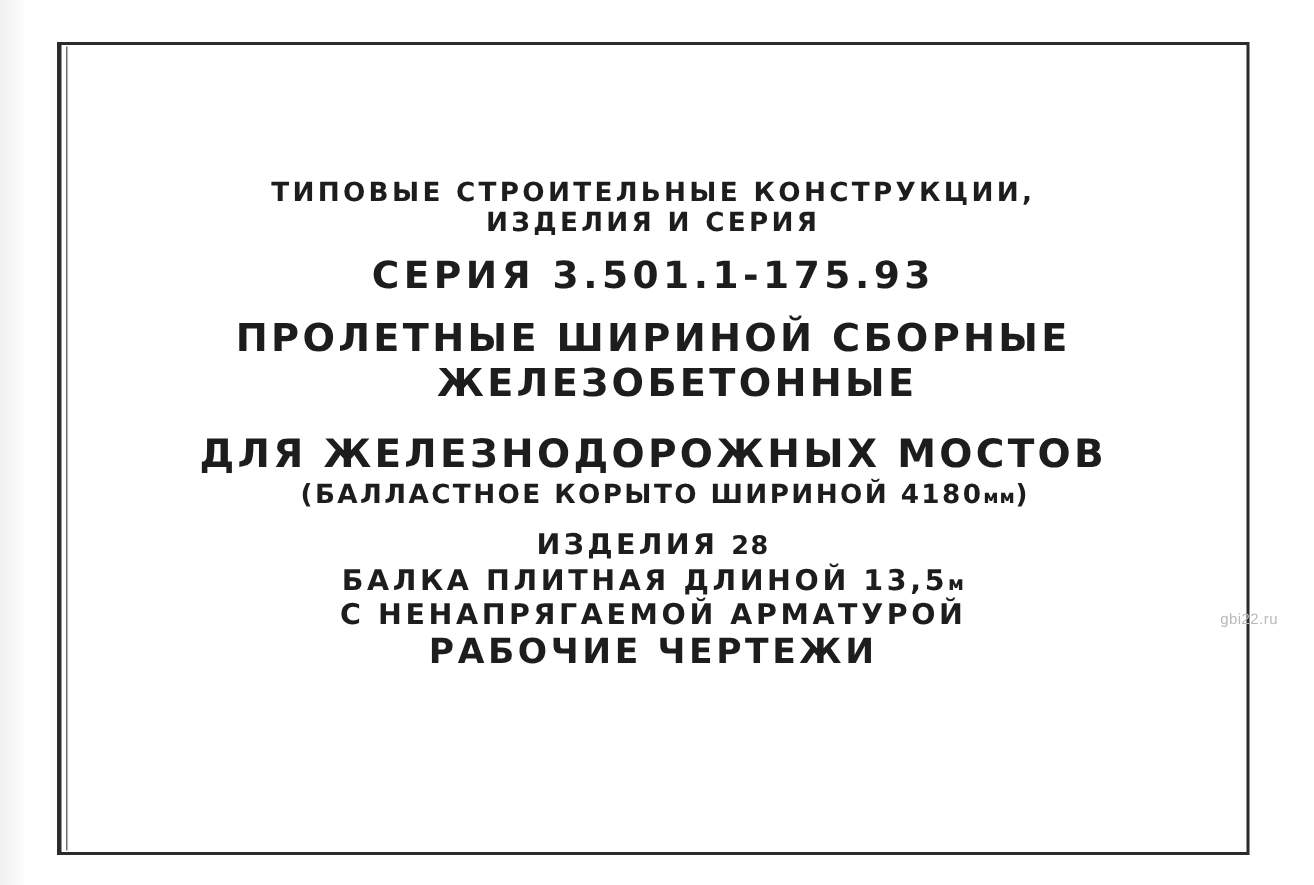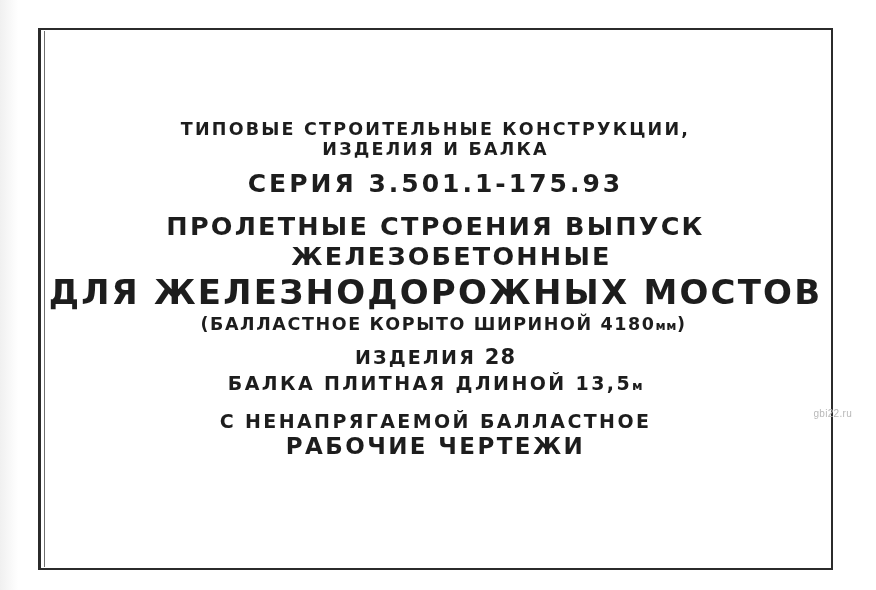--- a/index.html
+++ b/index.html
@@ -87,25 +87,25 @@
   }
   
   .l4 {
     font-size: 25.5px;
     letter-spacing: 2.2px;
     margin-bottom: 3px;
   }
   .l5 {
     font-size: 25.5px;
     letter-spacing: 2.2px;
-    margin-bottom: 3px;
+    margin-bottom: 18px;
     padding-left: 32px;
   }
   .l6 {
-    font-size: 34px;
+    font-size: 26px;
     letter-spacing: 2.2px;
     margin-bottom: 4px;
   }
   
   .l7 {
     font-size: 17.5px;
     letter-spacing: 1.6px;
     margin-bottom: 13px;
     margin-left: 16px;
   }
@@ -114,28 +114,28 @@
     letter-spacing: 0.5px;
   }
 
   
   .l8 {
     font-size: 19px;
     letter-spacing: 2.2px;
     margin-bottom: 4px;
   }
   .l8 .num {
-    font-size: 21px;
+    font-size: 17px;
     font-weight: 700;
     letter-spacing: 1px;
   }
   .l9 {
     font-size: 19px;
     letter-spacing: 2.4px;
-    margin-bottom: 17px;
+    margin-bottom: 2px;
   }
   .l9 .sub {
     font-size: 13px;
     letter-spacing: 0.5px;
   }
   .l10 {
     font-size: 19px;
     letter-spacing: 2.4px;
     margin-bottom: 3px;
   }
@@ -161,41 +161,41 @@
 <div id="page">
 
   <div id="scan-edge"></div>
 
   <div id="frame"></div>
   <div id="frame-inner-left"></div>
 
   <div id="title-block">
 
     <div class="ln l1">ТИПОВЫЕ СТРОИТЕЛЬНЫЕ КОНСТРУКЦИИ,</div>
-    <div class="ln l2">ИЗДЕЛИЯ И БАЛКА</div>
+    <div class="ln l2">ИЗДЕЛИЯ И СЕРИЯ</div>
 
     <div class="ln l3">СЕРИЯ  3.501.1-175.93</div>
 
-    <div class="ln l4">ПРОЛЕТНЫЕ СТРОЕНИЯ ВЫПУСК</div>
+    <div class="ln l4">ПРОЛЕТНЫЕ ШИРИНОЙ СБОРНЫЕ</div>
     <div class="ln l5">ЖЕЛЕЗОБЕТОННЫЕ</div>
     <div class="ln l6">ДЛЯ ЖЕЛЕЗНОДОРОЖНЫХ МОСТОВ</div>
 
     <div class="ln l7">
       <span>(БАЛЛАСТНОЕ КОРЫТО  ШИРИНОЙ  4180</span><span class="sub">мм</span><span>)</span>
     </div>
 
     <div class="ln l8">
       <span>ИЗДЕЛИЯ</span>
       <span class="num">28</span>
     </div>
 
     <div class="ln l9">
       <span>БАЛКА  ПЛИТНАЯ  ДЛИНОЙ  13,5</span><span class="sub">м</span>
     </div>
 
-    <div class="ln l10">С НЕНАПРЯГАЕМОЙ  БАЛЛАСТНОЕ</div>
+    <div class="ln l10">С НЕНАПРЯГАЕМОЙ  АРМАТУРОЙ</div>
     <div class="ln l11">РАБОЧИЕ ЧЕРТЕЖИ</div>
 
   </div>
 
   <div id="watermark">gbi22.ru</div>
 
 </div>
 
 </body></html>

